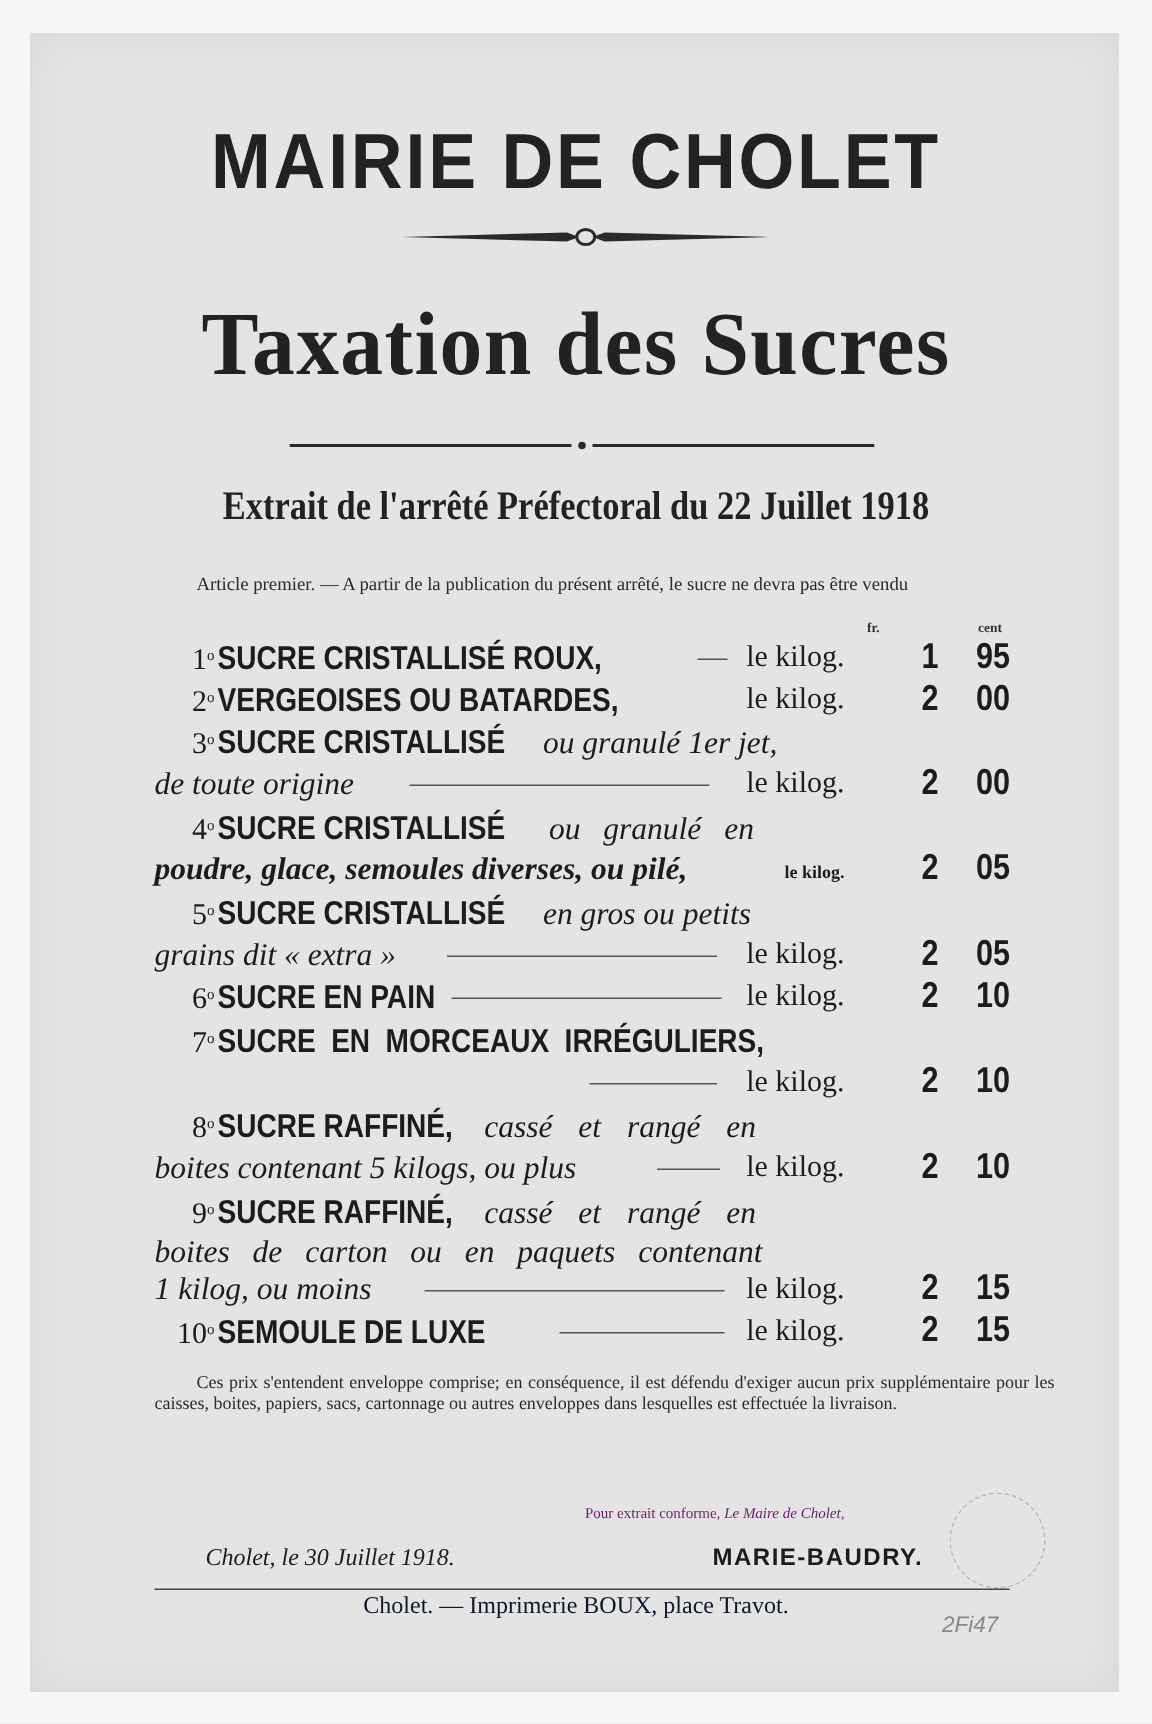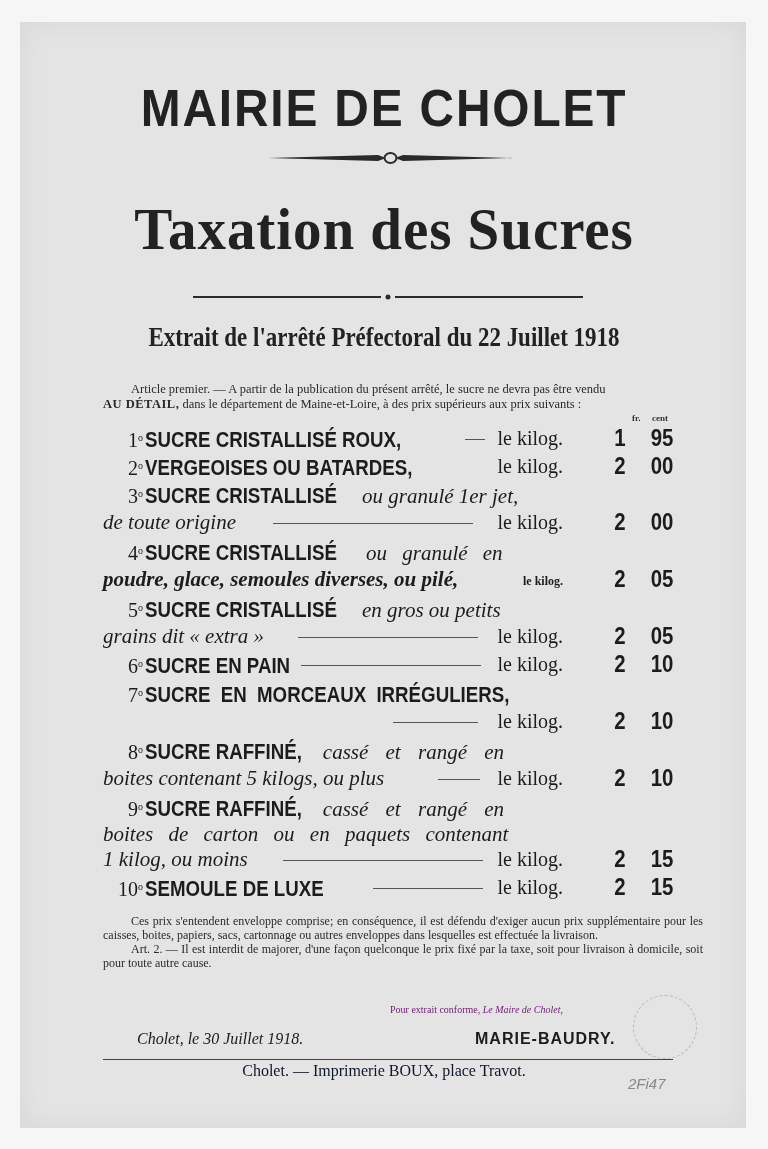--- a/index.html
+++ b/index.html
@@ -101,24 +101,23 @@
 <svg class="abs rule2" viewBox="0 0 390 6">
   <rect x="0" y="2" width="188" height="2" fill="#2a2a2a"></rect>
   <circle cx="195" cy="3" r="2.5" fill="#2a2a2a"></circle>
   <rect x="202" y="2" width="188" height="2" fill="#2a2a2a"></rect>
 </svg>
 
 <div class="abs subtitle">Extrait de l'arrêté Préfectoral du 22 Juillet 1918</div>
 
 <div class="abs intro">
   <div class="indent">Article premier. — A partir de la publication du présent arrêté, le sucre ne devra pas être vendu</div>
-  <div><b>AU DÉTAIL,</b><span> dans le département de Maine-et-Loire, à des prix supérieurs aux prix suivants :</span></div>
-</div>
-
-<div class="abs colhead" style="left:632px;">fr.</div>
+</div>
+
+<div class="abs colhead" style="left:578px;">fr.</div>
 <div class="abs colhead" style="left:652px;">cent</div>
 
 <div class="item-line" style="top:424px;">
   <span class="num"><span>1</span><sup>o</sup></span><span class="cap">SUCRE CRISTALLISÉ ROUX,</span>
   <span class="dash" style="left:362px;width:20px;"></span>
   <span class="kilog">le kilog.</span>
 </div>
 <div class="price fr" style="top:424px;">1</div>
 <div class="price cent" style="top:424px;">95</div>
 
@@ -212,21 +211,20 @@
 <div class="item-line" style="top:873px;">
   <span class="num"><span>10</span><sup>o</sup></span><span class="cap">SEMOULE DE LUXE</span>
   <span class="dash" style="left:270px;width:110px;"></span>
   <span class="kilog">le kilog.</span>
 </div>
 <div class="price fr" style="top:873px;">2</div>
 <div class="price cent" style="top:873px;">15</div>
 
 <div class="abs notes">
   <p>Ces prix s'entendent enveloppe comprise; en conséquence, il est défendu d'exiger aucun prix supplémentaire pour les caisses, boites, papiers, sacs, cartonnage ou autres enveloppes dans lesquelles est effectuée la livraison.</p>
-  <p>Art. 2. — Il est interdit de majorer, d'une façon quelconque le prix fixé par la taxe, soit pour livraison à domicile, soit pour toute autre cause.</p>
 </div>
 
 <div class="abs conforme">
   <span>Pour extrait conforme,</span>
   <i>Le Maire de Cholet,</i>
 </div>
 
 <div class="abs stamp"></div>
 
 <div class="abs place">Cholet, le 30 Juillet 1918.</div>

